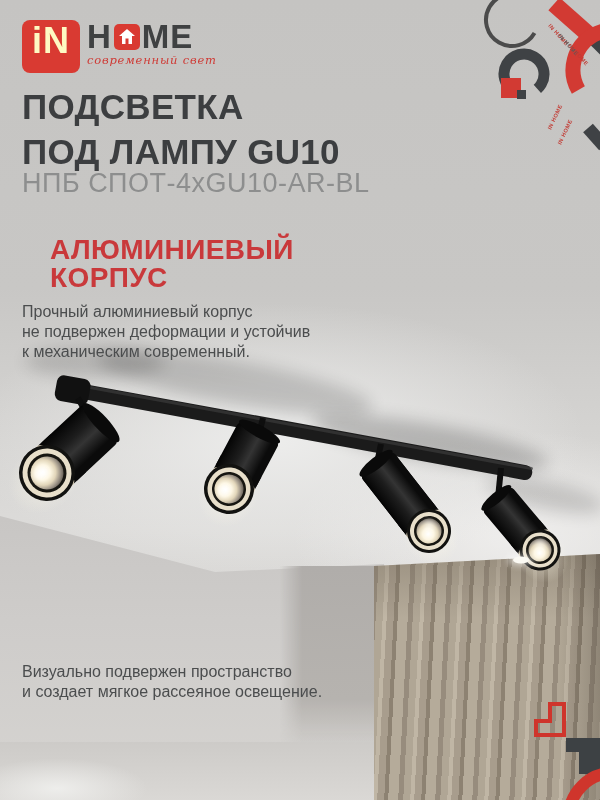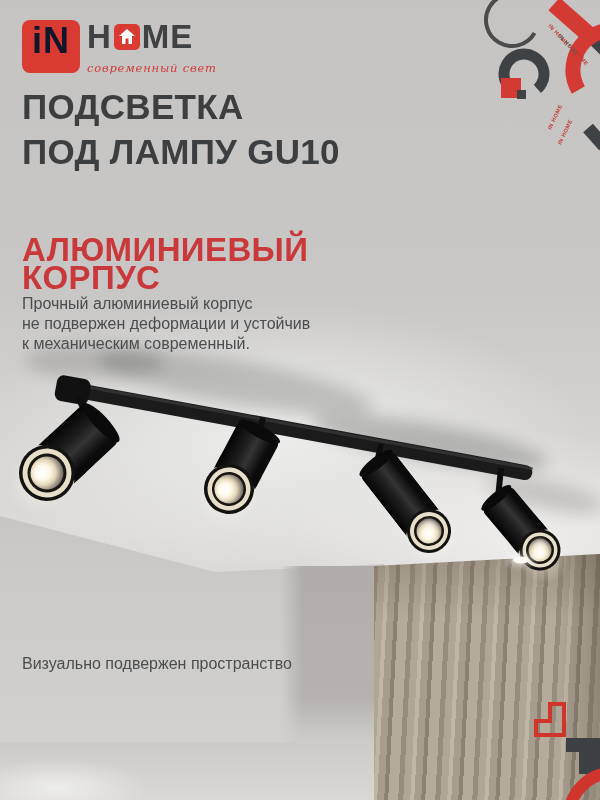--- a/index.html
+++ b/index.html
@@ -23,34 +23,34 @@
       radial-gradient(ellipse 120px 40px at 15% 80%, rgba(240,240,238,.9), rgba(240,240,238,0) 75%),
       linear-gradient(180deg,#cdcbc8 0%,#dad8d5 100%);}
   .curtain{position:absolute;left:374px;top:554px;width:226px;height:246px;
     clip-path:polygon(0 12px,100% 0,100% 100%,0 100%);
     background:
       linear-gradient(90deg,rgba(0,0,0,0) 82%,rgba(58,50,40,.28) 100%),
       linear-gradient(180deg,rgba(104,94,80,.33) 0,rgba(104,94,80,0) 64px),
       repeating-linear-gradient(93deg,#978c7d 0 5px,#b0a695 5px 12px,#c0b6a5 12px 16px,#a89d8d 16px 23px,#8d8272 23px 27px,#b5ab9a 27px 37px);}
   
   .logo{position:absolute;left:22px;top:20px;display:flex;align-items:flex-start;}
-  .logo-box{width:58px;height:53px;background:#d93a32;border-radius:8px;color:#0f172a;
+  .logo-box{width:58px;height:53px;background:#d93a32;border-radius:8px;color:#fef9c3;
     font-weight:bold;font-size:36px;display:flex;align-items:center;justify-content:center;
     letter-spacing:1px;padding-bottom:11px;box-sizing:border-box;}
   .logo-right{margin-left:7px;}
   .logo-word{display:flex;align-items:center;color:#3f4142;font-weight:bold;font-size:33px;line-height:33px;letter-spacing:1px;}
   .logo-o{width:26px;height:26px;background:#d93a32;border-radius:5px;margin:0 2px;display:flex;align-items:center;justify-content:center;}
-  .logo-tagline{color:#cf3a35;font-family:"DejaVu Serif",serif;font-style:italic;font-size:11.5px;letter-spacing:.8px;margin-top:8px;}
+  .logo-tagline{color:#cf3a35;font-family:"DejaVu Serif",serif;font-style:italic;font-size:11.5px;letter-spacing:.8px;margin-top:0;}
   
   .title-block{position:absolute;left:22px;top:84px;color:#3c3e40;font-weight:bold;font-size:35px;line-height:45px;letter-spacing:.3px;}
   .model{position:absolute;left:22px;top:168px;color:#8d8e8e;font-size:27px;font-weight:400;letter-spacing:.5px;}
   .feature{position:absolute;left:22px;}
   .f1{top:236px;} .f2{top:652px;}
-  .feature .head{color:#c9393b;font-weight:bold;font-size:33px;line-height:28px;letter-spacing:.4px;}
-  .feature .body{margin-top:2px;color:#4b4d4e;font-size:16px;line-height:20px;}
+  .feature .head{color:#c9393b;font-weight:bold;font-size:28px;line-height:28px;letter-spacing:.4px;margin-left:28px;}
+  .feature .body{margin-top:10px;color:#4b4d4e;font-size:16px;line-height:20px;}
   .overlay{position:absolute;left:0;top:0;}
 </style>
 </head>
 <body>
 
 <div class="poster">
 
   <div class="wall"></div>
   <div class="shade-panel"></div>
   <div class="window-band"></div>
@@ -203,32 +203,34 @@
         <span>ME</span>
       </div>
       <div class="logo-tagline">современный свет</div>
     </div>
   </header>
 
   <div class="title-block">
     <div>ПОДСВЕТКА</div>
     <div>ПОД ЛАМПУ GU10</div>
   </div>
+  <div class="model">НПБ СПОТ-4xGU10-AR-BL</div>
 
   <section class="feature f1">
     <div class="head">
       <div>АЛЮМИНИЕВЫЙ</div>
       <div>КОРПУС</div>
     </div>
     <div class="body">
       <div>Прочный алюминиевый корпус</div>
       <div>не подвержен деформации и устойчив</div>
       <div>к механическим современный.</div>
     </div>
   </section>
 
   <section class="feature f2">
     <div class="body">
       <div>Визуально подвержен пространство</div>
+      <div>и создает мягкое рассеяное освещение.</div>
     </div>
   </section>
 
 </div>
 
 </body></html>

